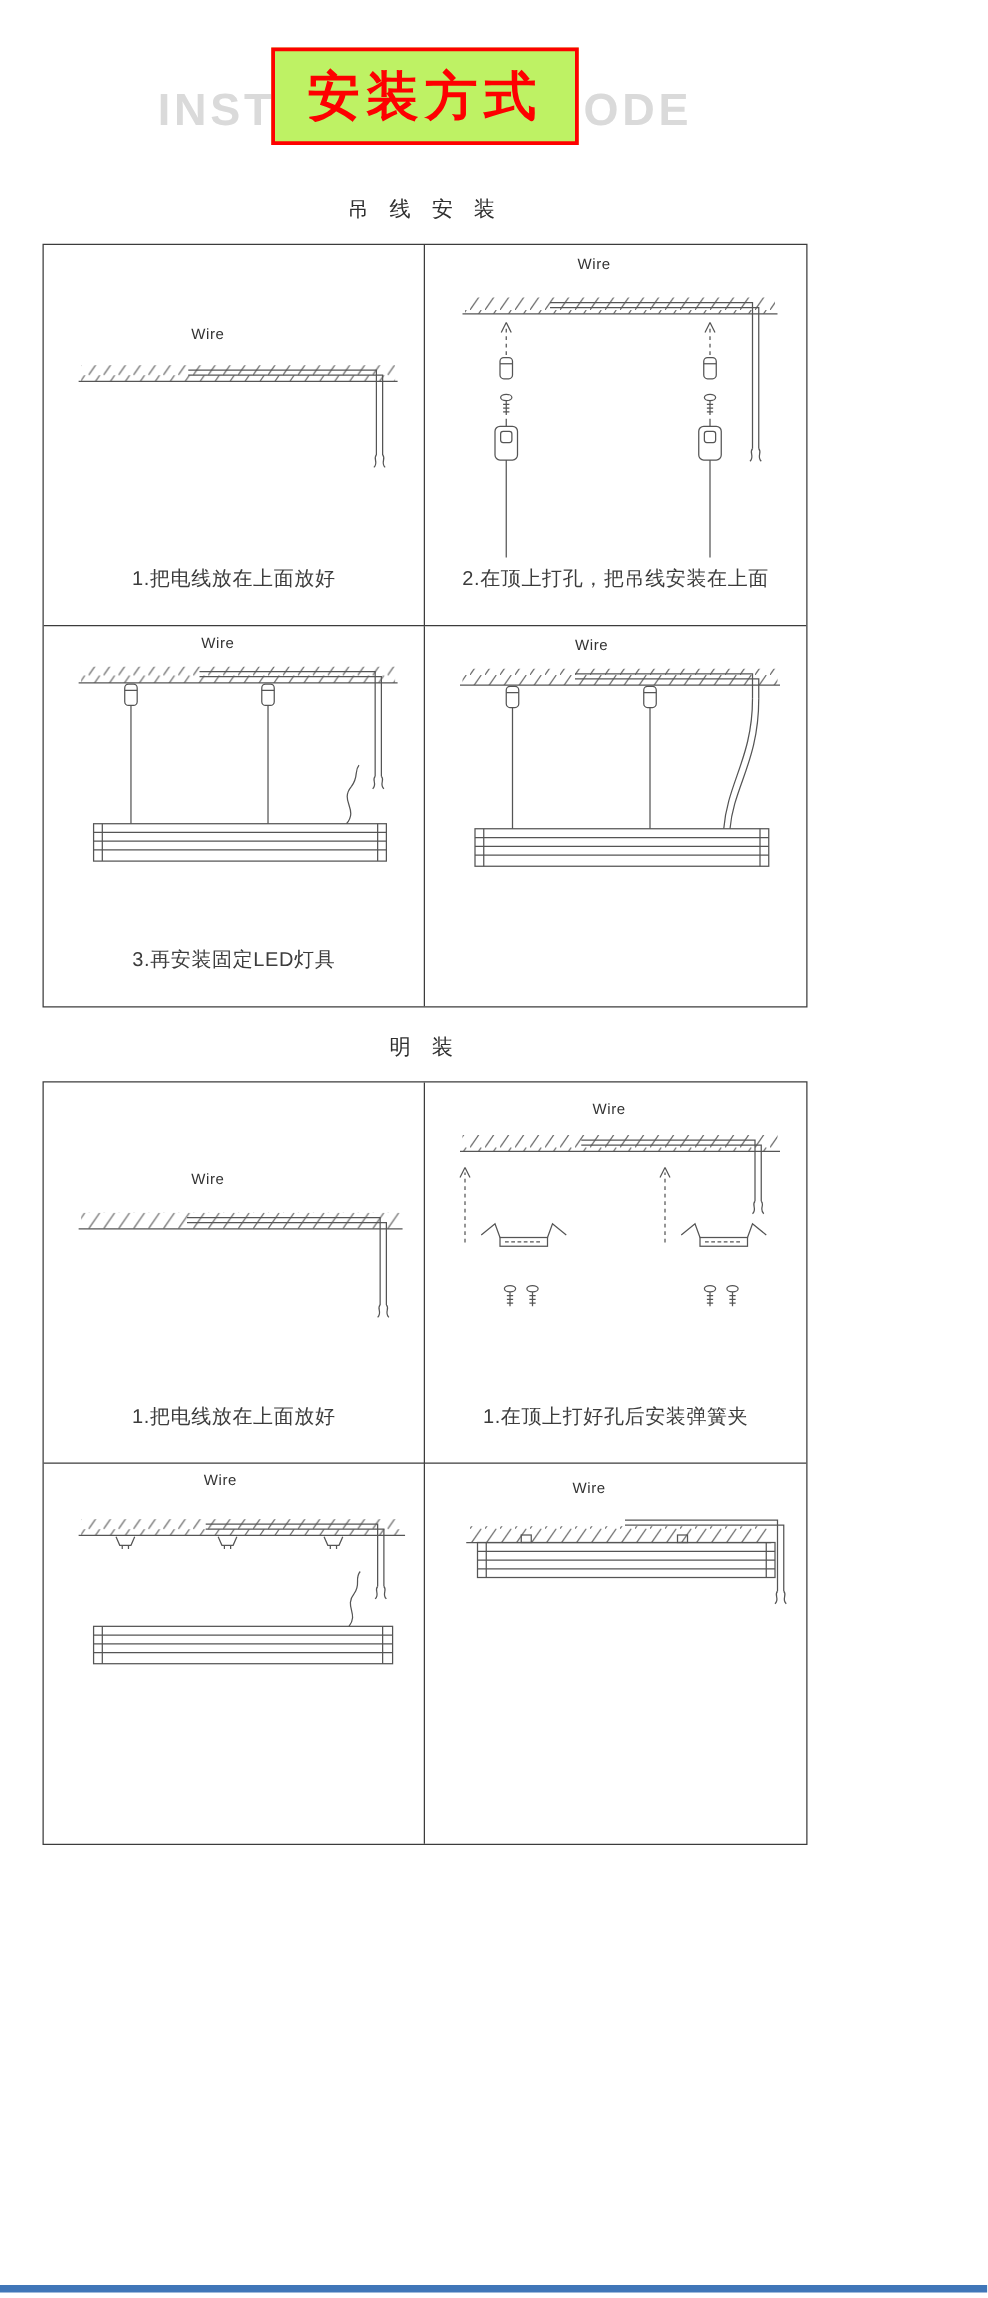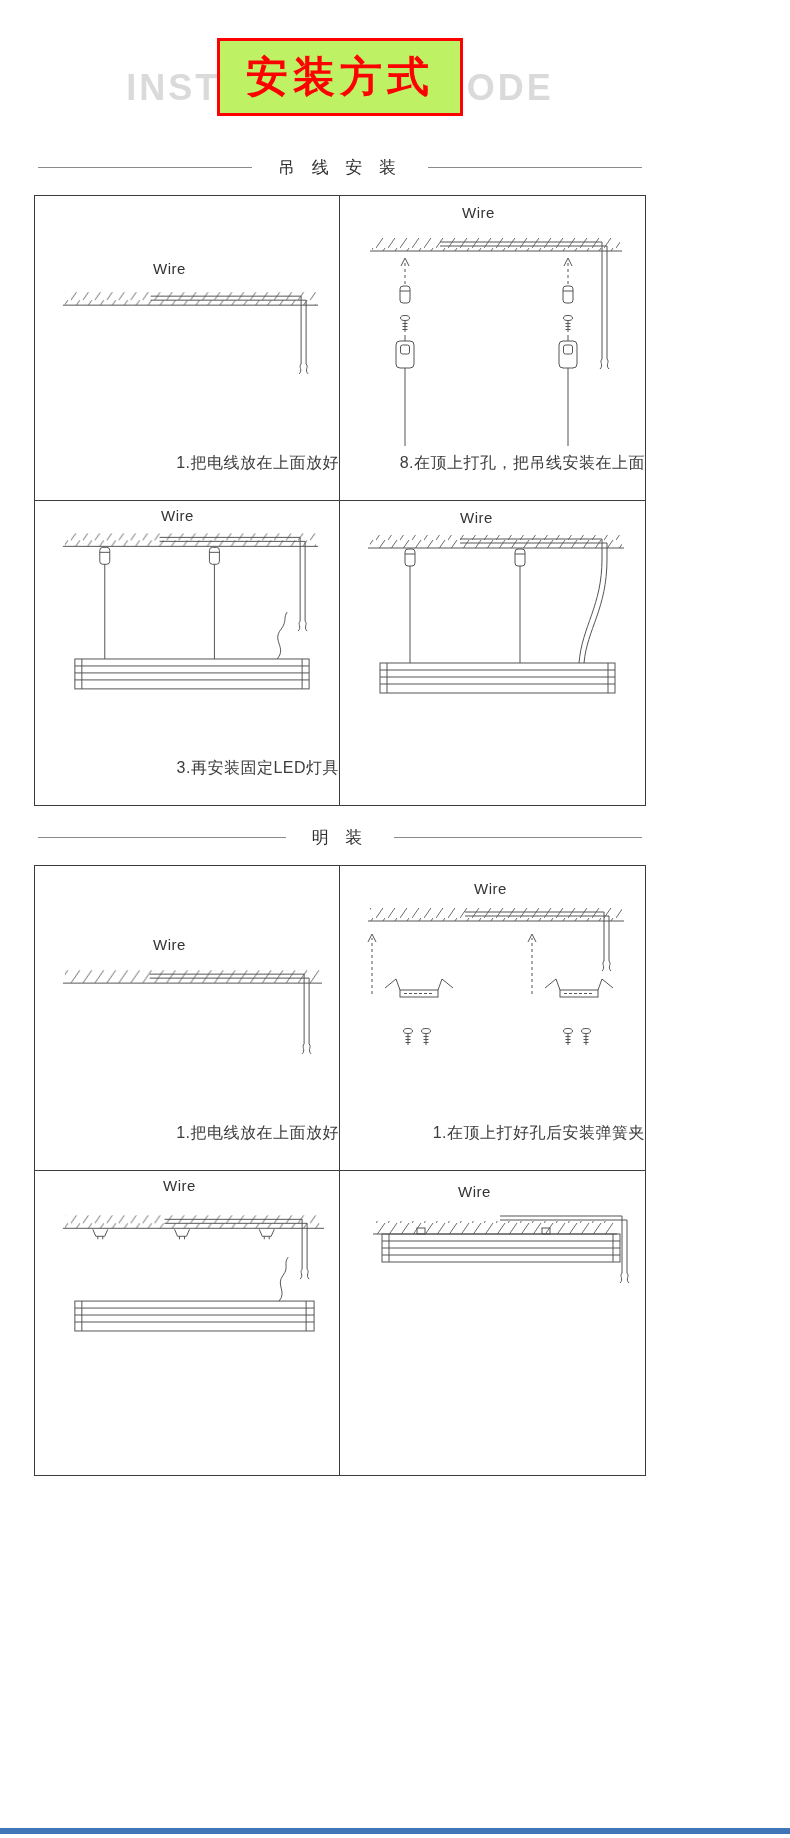--- a/index.html
+++ b/index.html
@@ -8,33 +8,33 @@
   .content{position:absolute;left:34px;top:0;width:612px;}
 
   
   .title-block{position:relative;margin-top:42px;height:92px;text-align:center;}
   .title-bg{font-size:36px;font-weight:700;color:#dadada;letter-spacing:3px;line-height:92px;white-space:nowrap;}
   .title-box{position:absolute;left:50%;top:-4px;transform:translateX(-50%);
              background:#bef264;border:3px solid #fe0000;padding:8px 26px;
              font-size:42px;font-weight:700;color:#fe0000;letter-spacing:5px;white-space:nowrap;}
 
   
-  .sec-header{display:flex;align-items:center;margin:22px 4px 16px;}
+  .sec-header{display:flex;align-items:center;margin:22px 4px 16px;flex-direction:column;}
   .sec-header.second{margin-top:20px;}
   .sec-line{flex:1;height:1px;background:#8a8a8a;}
   .sec-title{padding:0 26px;font-size:17px;color:#2f2f2f;letter-spacing:6px;white-space:nowrap;}
 
   
   .grid{border:1px solid #3c3c3c;display:grid;grid-template-columns:1fr 1fr;background:#fff;}
   .cell{position:relative;height:304px;}
   .cell.br{border-right:1px solid #3c3c3c;}
   .cell.bb{border-bottom:1px solid #3c3c3c;}
   .diag{position:absolute;left:0;top:0;width:100%;height:100%;}
-  .wire-label{position:absolute;font-size:15px;color:#333;letter-spacing:0.5px;text-align:right;}
-  .caption{position:absolute;left:0;bottom:26px;width:100%;text-align:right;
+  .wire-label{position:absolute;font-size:12px;color:#333;letter-spacing:0.5px;text-align:right;}
+  .caption{position:absolute;left:0;bottom:26px;width:100%;text-align:center;
            font-size:16px;color:#3c3c3c;letter-spacing:0.5px;}
 
   .footer-line{position:absolute;left:0;top:1828px;width:790px;height:6px;background:#4076b8;}
 </style>
 </head>
 <body>
 
 <div class="page">
 
   <svg width="0" height="0" style="position:absolute">
@@ -125,21 +125,21 @@
             <use href="#screw" x="65" y="122"></use>
             <use href="#susp" x="65" y="145"></use>
             <line x1="65" y1="172" x2="65" y2="250" stroke="#555"></line>
             <use href="#hanger" x="228" y="90"></use>
             <use href="#screw" x="228" y="122"></use>
             <use href="#susp" x="228" y="145"></use>
             <line x1="228" y1="172" x2="228" y2="250" stroke="#555"></line>
           </g>
         </svg>
         <div class="wire-label" style="left:122px;top:8px">Wire</div>
-        <div class="caption">8.在顶上打孔，把吊线安装在上面</div>
+        <div class="caption">2.在顶上打孔，把吊线安装在上面</div>
       </div>
 
       <div class="cell br">
         <svg class="diag" viewBox="0 0 305 304">
           <g>
             <rect x="30" y="32" width="252" height="13" fill="url(#hatch)"></rect>
             <line x1="28" y1="45" x2="284" y2="45" stroke="#555"></line>
           </g>
           <g stroke="#555" fill="none">
             <path d="M125,36 H266 V120"></path>

